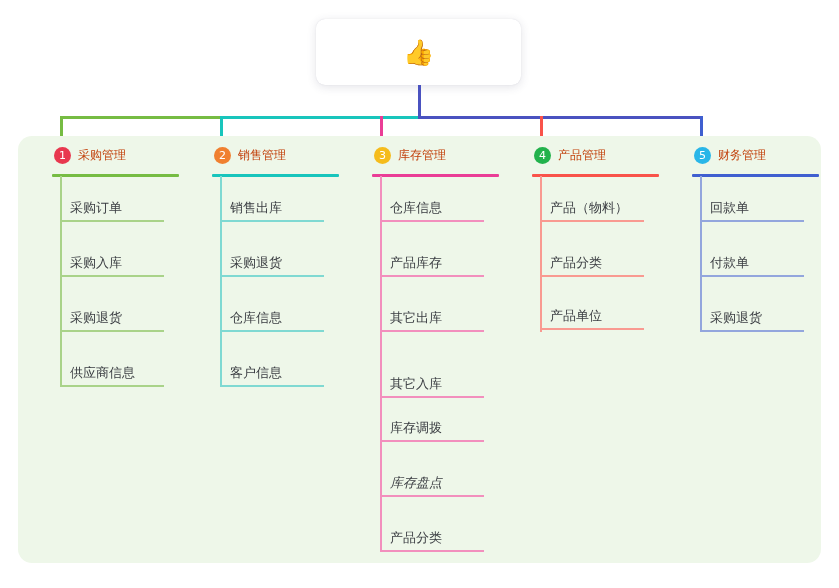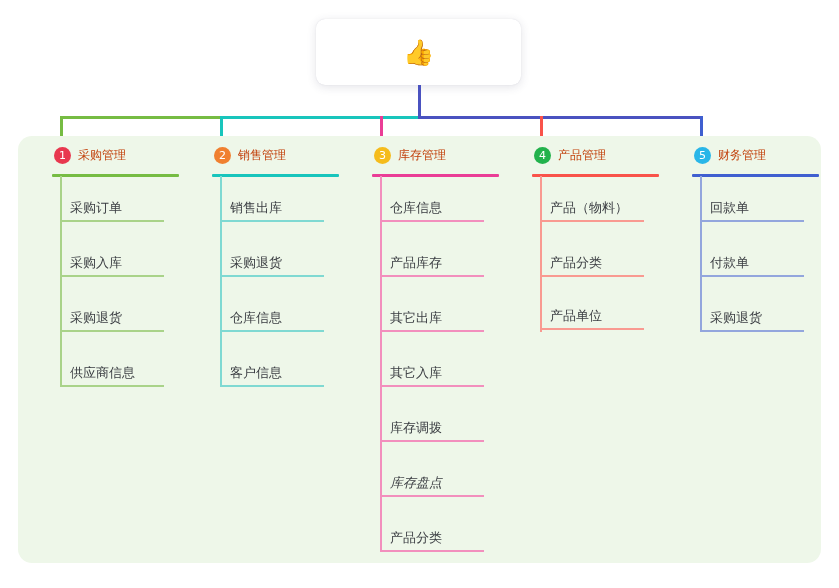--- a/index.html
+++ b/index.html
@@ -200,21 +200,21 @@
           <div class="col-spine" style="height: 376px; background: rgb(242, 143, 189);"></div>
           <div class="item" style="top: 84px; background: rgb(242, 143, 189);">
             <span class="item-label">仓库信息</span>
           </div>
           <div class="item" style="top: 139px; background: rgb(242, 143, 189);">
             <span class="item-label">产品库存</span>
           </div>
           <div class="item" style="top: 194px; background: rgb(242, 143, 189); text-align: center;">
             <span class="item-label">其它出库</span>
           </div>
-          <div class="item" style="top: 249px; background: rgb(242, 143, 189);">
+          <div class="item" style="top: 260px; background: rgb(242, 143, 189);">
             <span class="item-label">其它入库</span>
           </div>
           <div class="item" style="top: 304px; background: rgb(242, 143, 189);">
             <span class="item-label">库存调拨</span>
           </div>
           <div class="item" style="top: 359px; background: rgb(242, 143, 189); font-style: italic;">
             <span class="item-label">库存盘点</span>
           </div>
           <div class="item" style="top: 414px; background: rgb(242, 143, 189);">
             <span class="item-label">产品分类</span>

